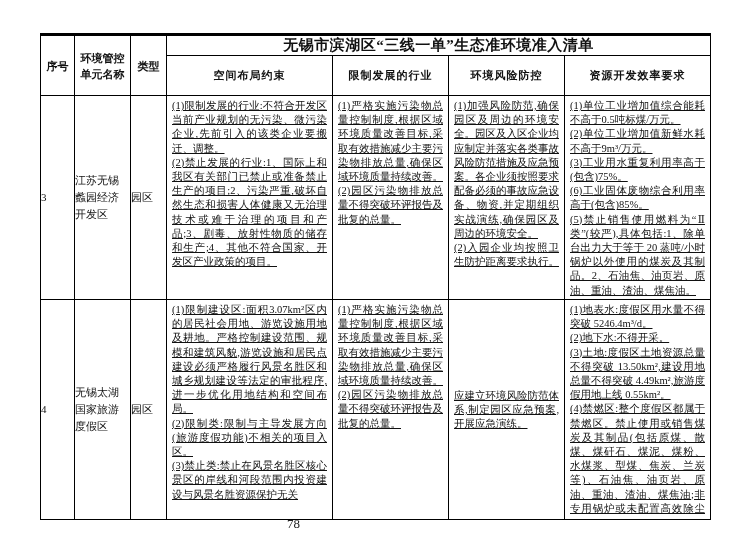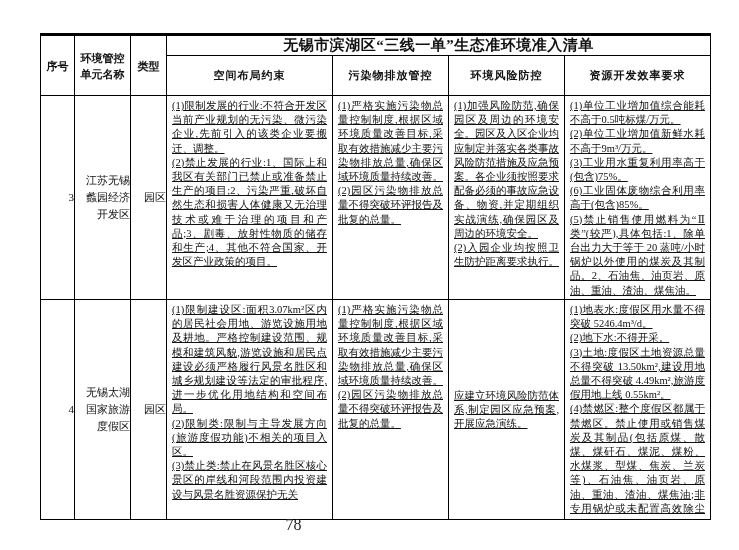--- a/index.html
+++ b/index.html
@@ -5,28 +5,28 @@
   html,body{margin:0;padding:0;width:739px;height:550px;background:#ffffff;overflow:hidden;}
   body{font-family:"Liberation Serif","DejaVu Serif",serif;color:#111;}
   .sheet{position:relative;width:739px;height:550px;background:#fff;}
   table.doc{position:absolute;left:40px;top:33px;width:670px;border-collapse:collapse;table-layout:fixed;
             border:1px solid #000;border-top:3px solid #000;}
   th,td{border:1px solid #000;padding:0;}
   th{font-weight:bold;}
   .title-cell{font-size:15px;text-align:center;vertical-align:middle;letter-spacing:0.5px;}
   .colhead{font-size:11px;text-align:center;vertical-align:middle;letter-spacing:1px;}
   .stub{font-size:11px;text-align:center;vertical-align:middle;white-space:pre-line;line-height:16px;}
-  td.ctr{font-size:11px;text-align:right;vertical-align:middle;white-space:pre-line;line-height:17px;}
+  td.ctr{font-size:11px;text-align:left;vertical-align:middle;white-space:pre-line;line-height:17px;}
   td.top{vertical-align:top;}
   td.mid{vertical-align:middle;}
   .txt{font-size:10.5px;line-height:14.2px;text-align:justify;white-space:pre-line;
        padding:3px 5px 2px 5px;overflow:hidden;text-decoration:underline;}
   tr.r3 .txt{max-height:196px;}
   tr.r4 .txt{max-height:212px;}
-  .pageno{position:absolute;left:0;top:516px;width:587px;text-align:center;font-size:16px;color:#222;}
+  .pageno{position:absolute;left:0;top:516px;width:587px;text-align:center;font-size:13px;color:#222;}
 </style>
 </head>
 <body>
 
 <div class="sheet">
 
   <table class="doc">
     <colgroup>
       <col style="width:34px">
         <col style="width:56px">
@@ -39,21 +39,21 @@
     <thead>
       <tr style="height:20px">
         <th rowspan="2" class="stub">序号</th>
         <th rowspan="2" class="stub">环境管控
 单元名称</th>
         <th rowspan="2" class="stub">类型</th>
         <th colspan="4" class="title-cell">无锡市滨湖区“三线一单”生态准环境准入清单</th>
       </tr>
       <tr style="height:40px">
         <th class="colhead">空间布局约束</th>
-        <th class="colhead">污染物排放管控</th>
+        <th class="colhead">限制发展的行业</th>
         <th class="colhead">环境风险防控</th>
         <th class="colhead">资源开发效率要求</th>
       </tr>
     </thead>
     <tbody>
       <tr class="r3" style="height:204px">
         <td class="ctr">3</td>
         <td class="ctr">江苏无锡
 蠡园经济
 开发区</td>

